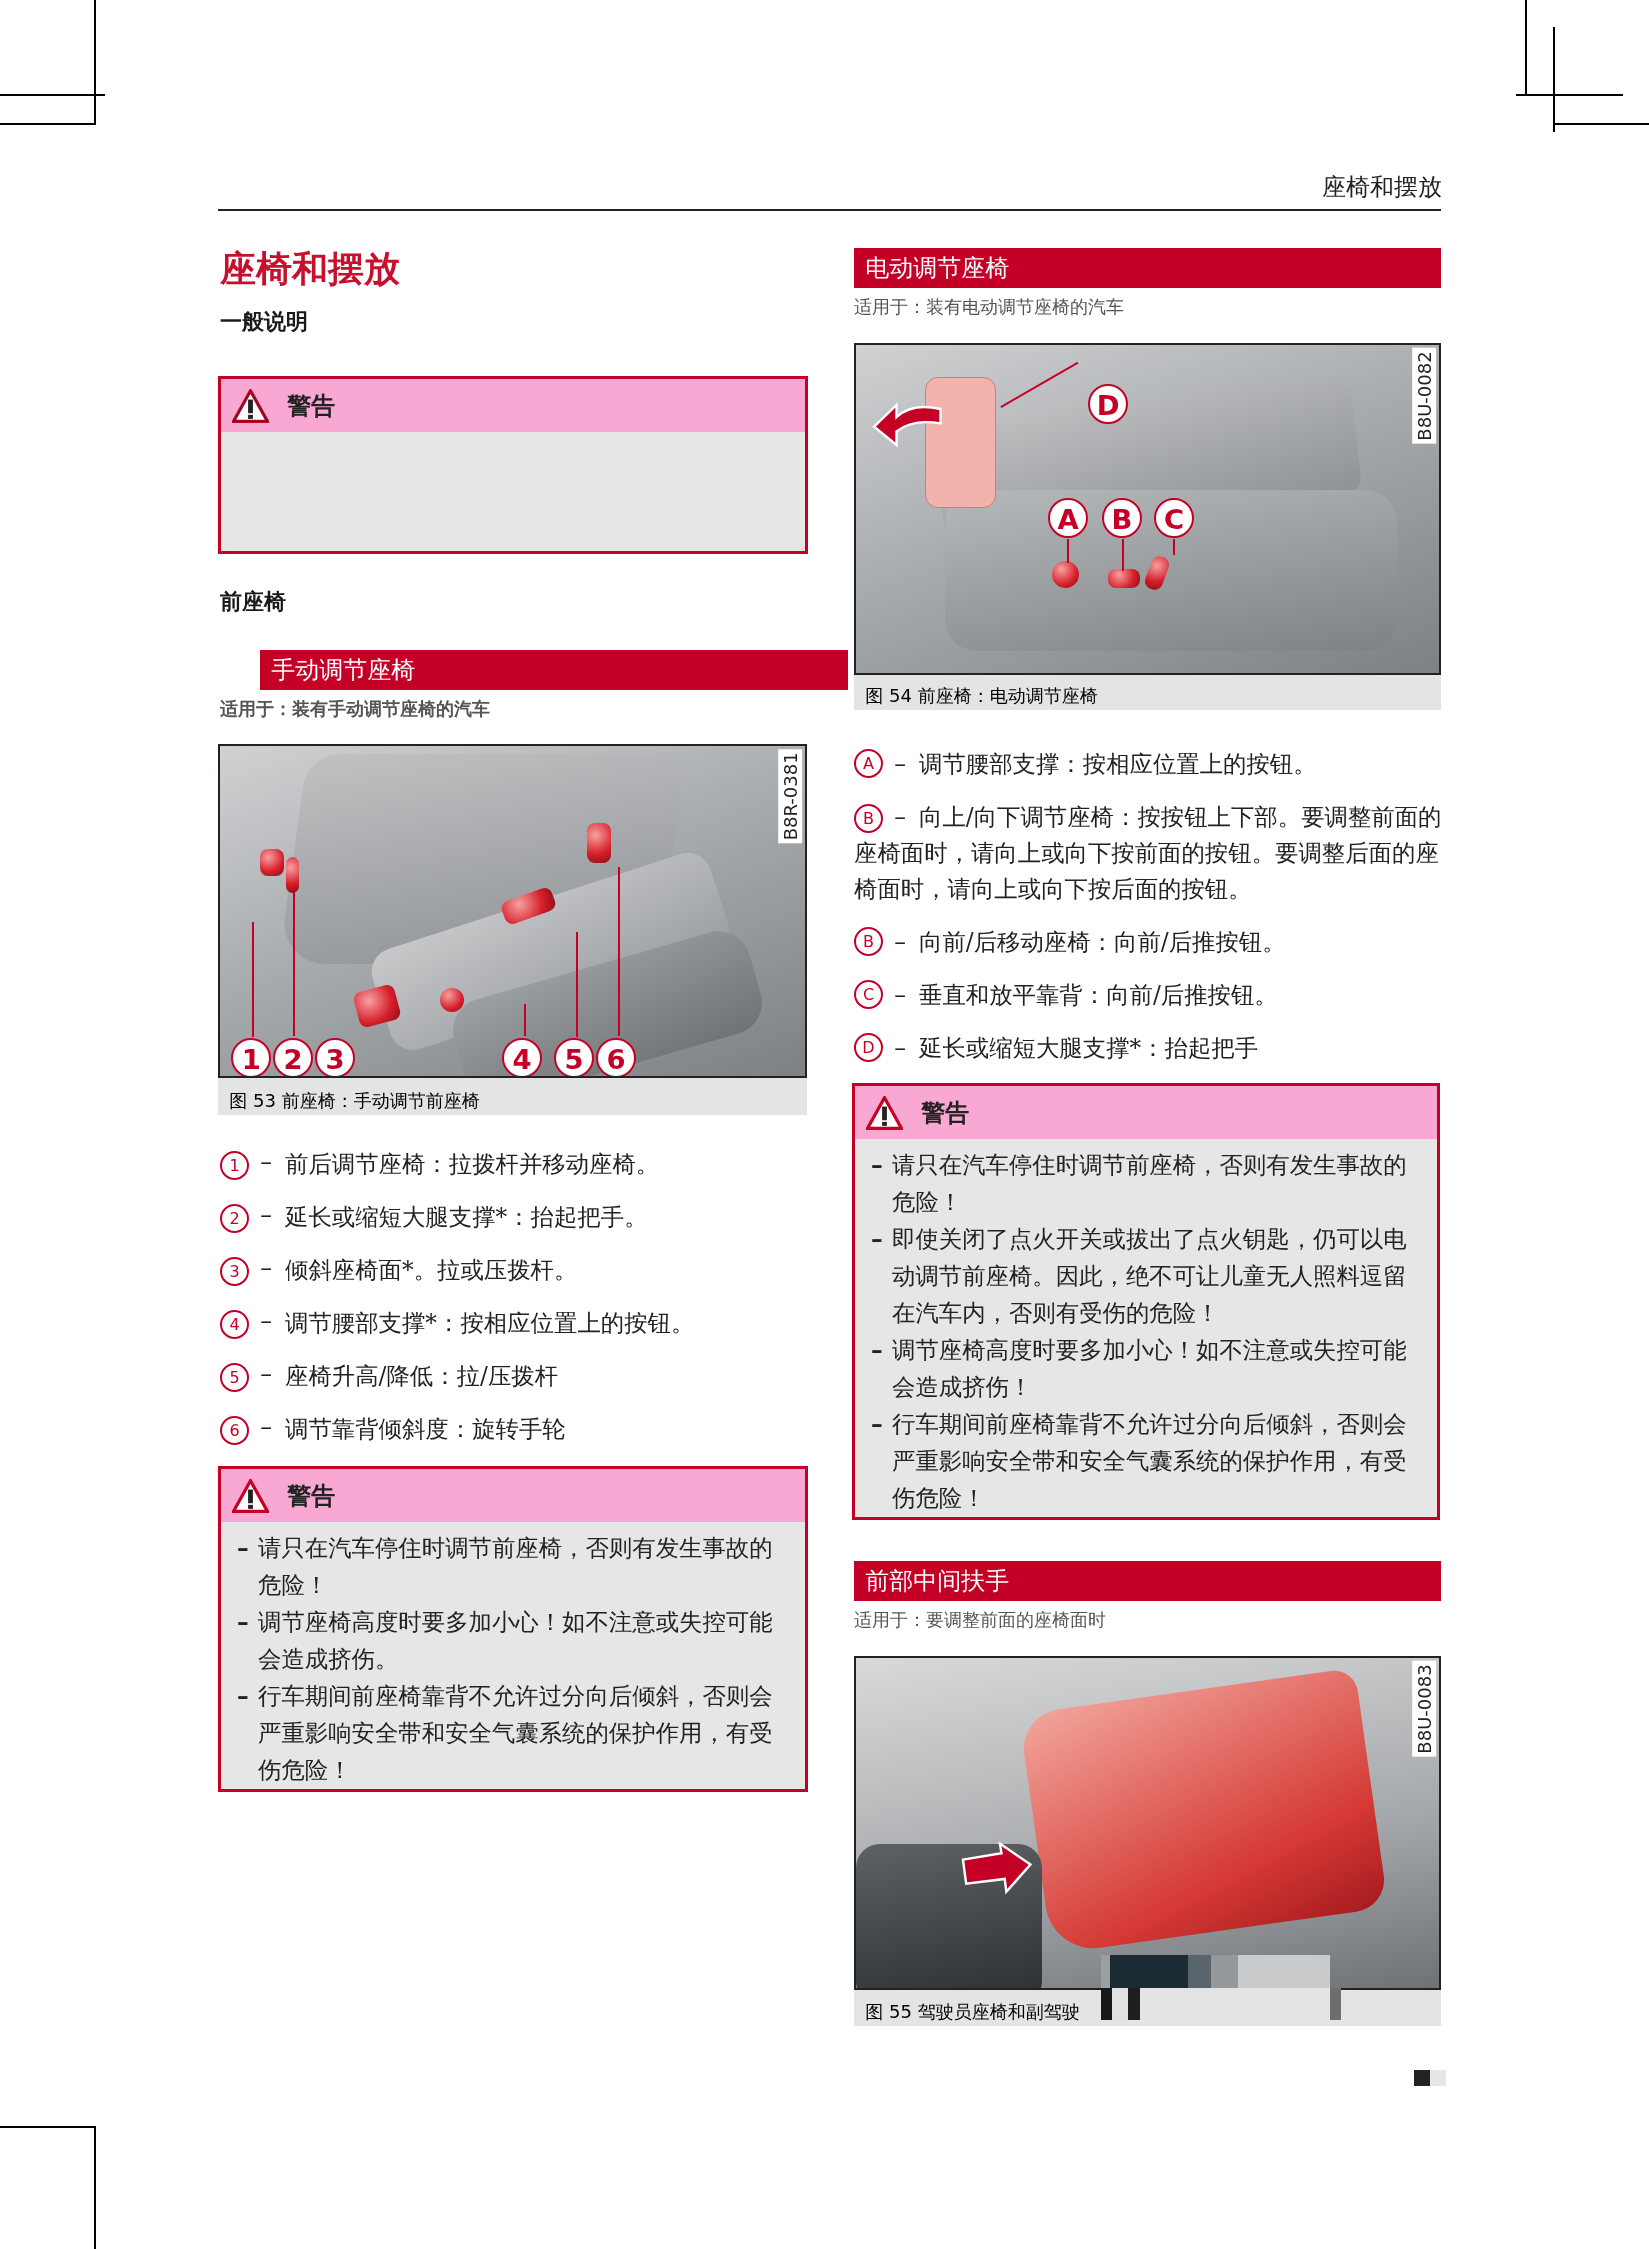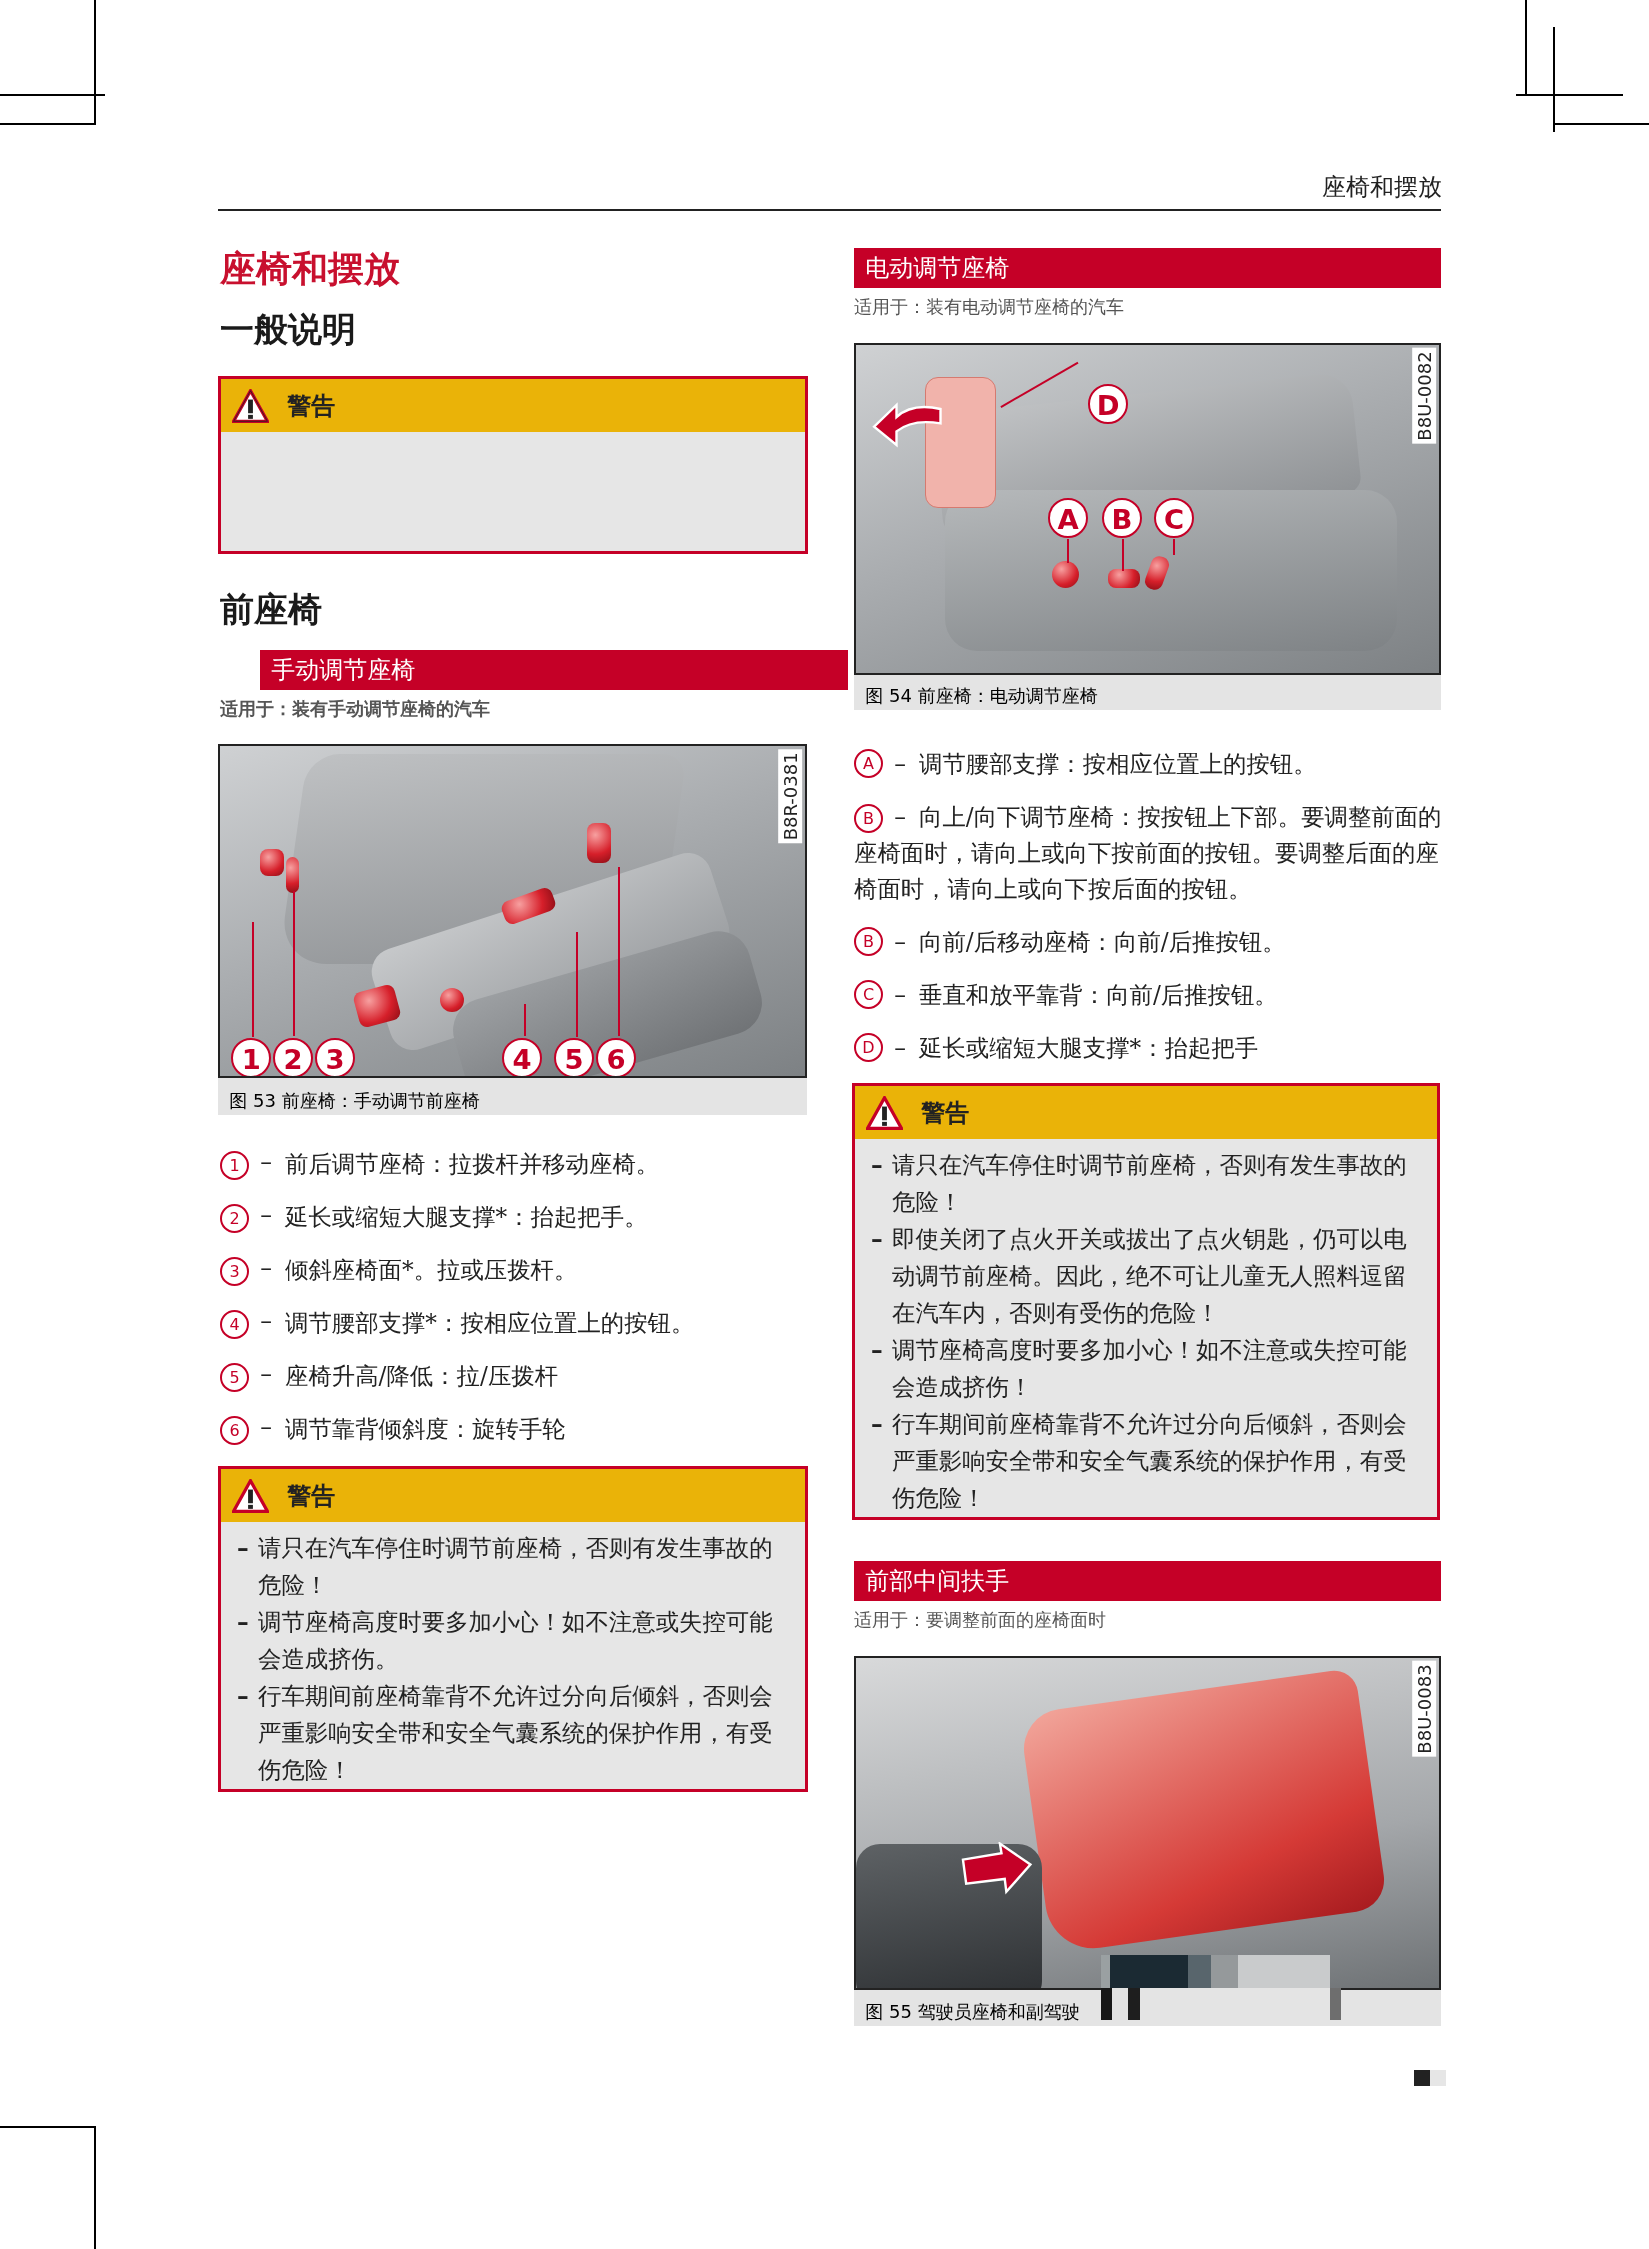--- a/index.html
+++ b/index.html
@@ -1,25 +1,25 @@
 <!DOCTYPE html>
 <html style="font-size:13px"><head>
 <meta charset="utf-8">
 <style>
   html,body{margin:0;padding:0;background:#fff;}
   body{width:1650px;height:2250px;position:relative;overflow:hidden;font-family:"DejaVu Sans","Liberation Sans",sans-serif;color:#1a1a1a;}
   .crop{position:absolute;background:#000;}
   .hdr-line{position:absolute;left:218px;top:209px;width:1223px;height:1.6px;background:#222;}
   .running-head{position:absolute;right:208px;top:171px;font-family:"DejaVu Serif",serif;font-size:24px;color:#222;}
   .chapter{font-family:"DejaVu Serif",serif;font-size:36px;color:#c8102e;margin:0;position:absolute;}
-  .section{font-family:"DejaVu Serif",serif;font-size:34px;color:#1a1a1a;margin:0;position:absolute;}
+  .section{font-family:"DejaVu Serif",serif;font-size:22px;color:#1a1a1a;margin:0;position:absolute;}
   .bar{position:absolute;height:40px;background:#c50027;color:#fff;font-family:"DejaVu Serif",serif;font-size:24px;line-height:40px;padding-left:11.3px;box-sizing:border-box;}
   .applies{position:absolute;font-size:18px;color:#555;font-family:"DejaVu Sans",sans-serif;}
   .warn{position:absolute;border:3.2px solid #c50027;background:#e6e6e6;box-sizing:border-box;}
-  .warn-head{height:53px;background:#eab308;display:flex;align-items:center;padding-left:11.3px;}
+  .warn-head{height:53px;background:#f9a8d4;display:flex;align-items:center;padding-left:11.3px;}
   .warn-title{font-size:24px;font-weight:bold;margin-left:18px;color:#222;}
   .warn-body{padding:8px 16px 8px 16px;font-size:23.4px;line-height:37px;font-family:"DejaVu Serif",serif;color:#222;}
   .warn-body .item{display:flex;}
   .warn-body .dash{width:21px;flex:none;font-weight:bold;}
   .figure{position:absolute;background:#e4e4e4;}
   .fig-img{position:absolute;left:0;top:0;border:2.4px solid #222;box-sizing:border-box;background:linear-gradient(160deg,#cfd1d3 0%,#a9acaf 45%,#7d8184 100%);overflow:hidden;}
   .fig-code{position:absolute;right:3.2px;top:3.2px;background:#fff;color:#222;font-size:18px;writing-mode:vertical-rl;transform:rotate(180deg);padding:3.2px 1.6px;font-family:"DejaVu Sans",sans-serif;}
   .fig-cap{position:absolute;left:11.3px;bottom:2px;font-size:18px;color:#000000;}
   .callout{position:absolute;width:40px;height:40px;border:2.4px solid #c50027;border-radius:50%;background:#fff;color:#c50027;font-weight:bold;font-size:27.4px;text-align:center;line-height:40px;box-sizing:border-box;}
   .lead{position:absolute;background:#c50027;}

